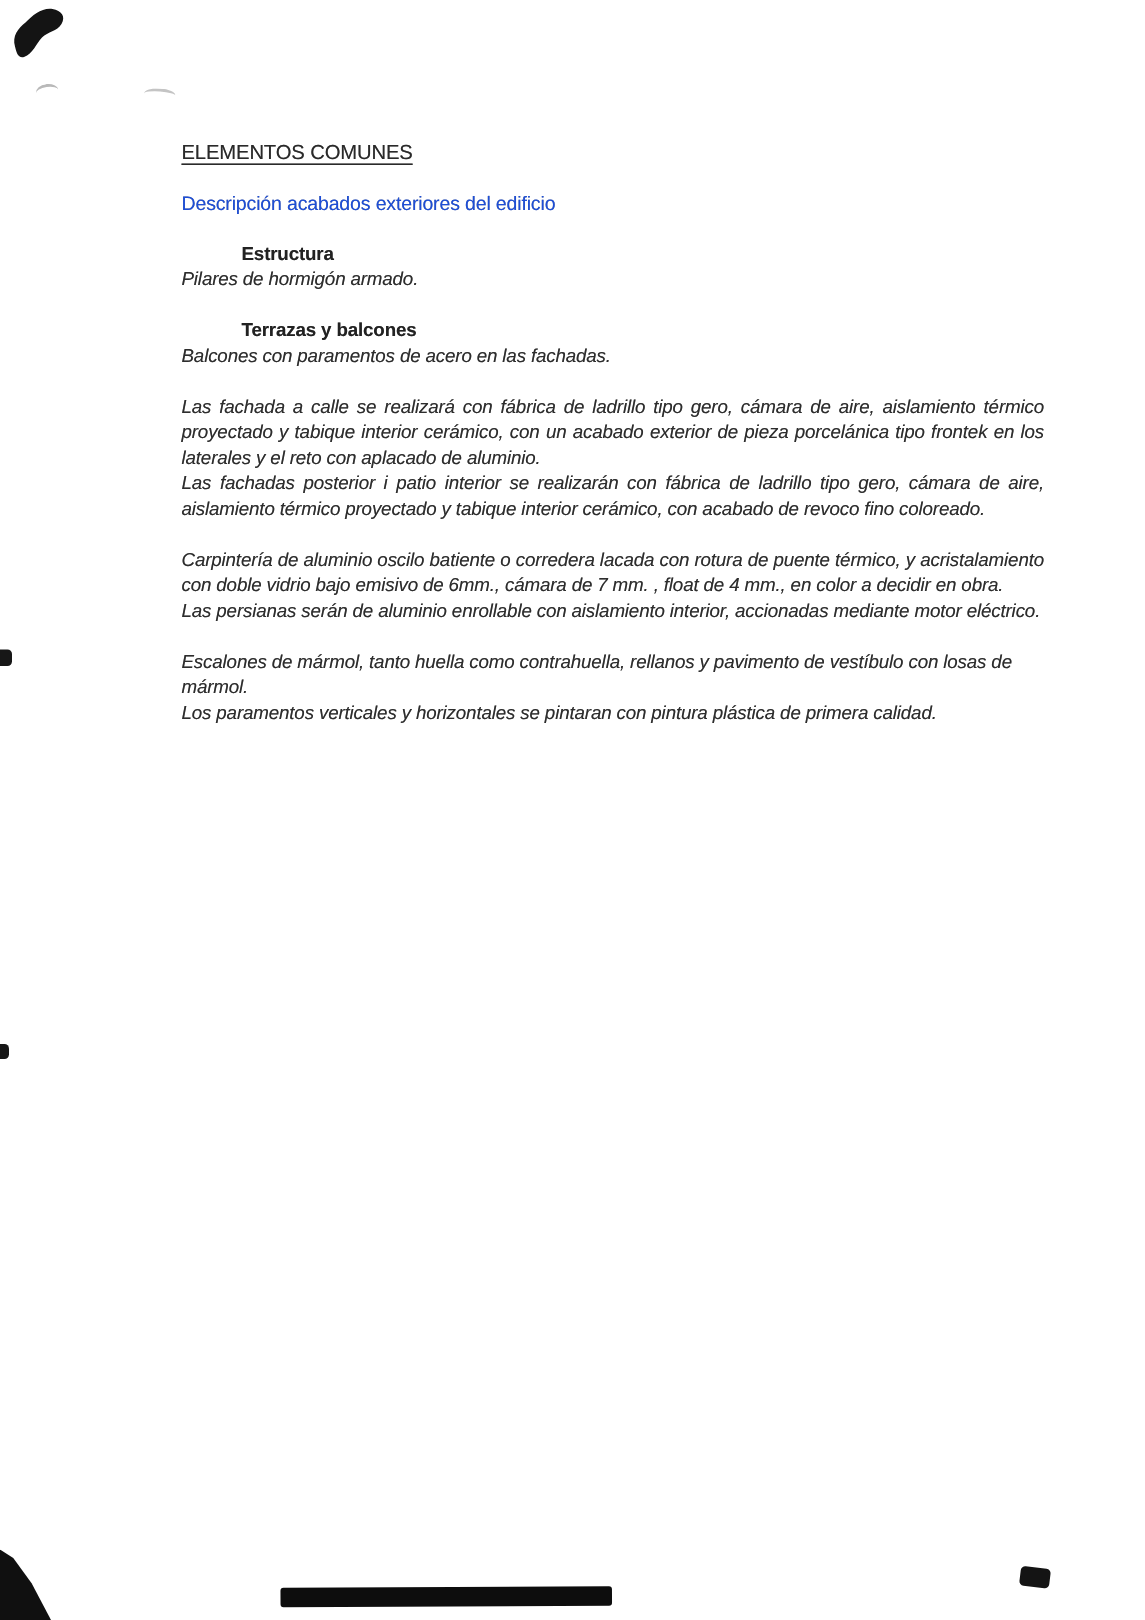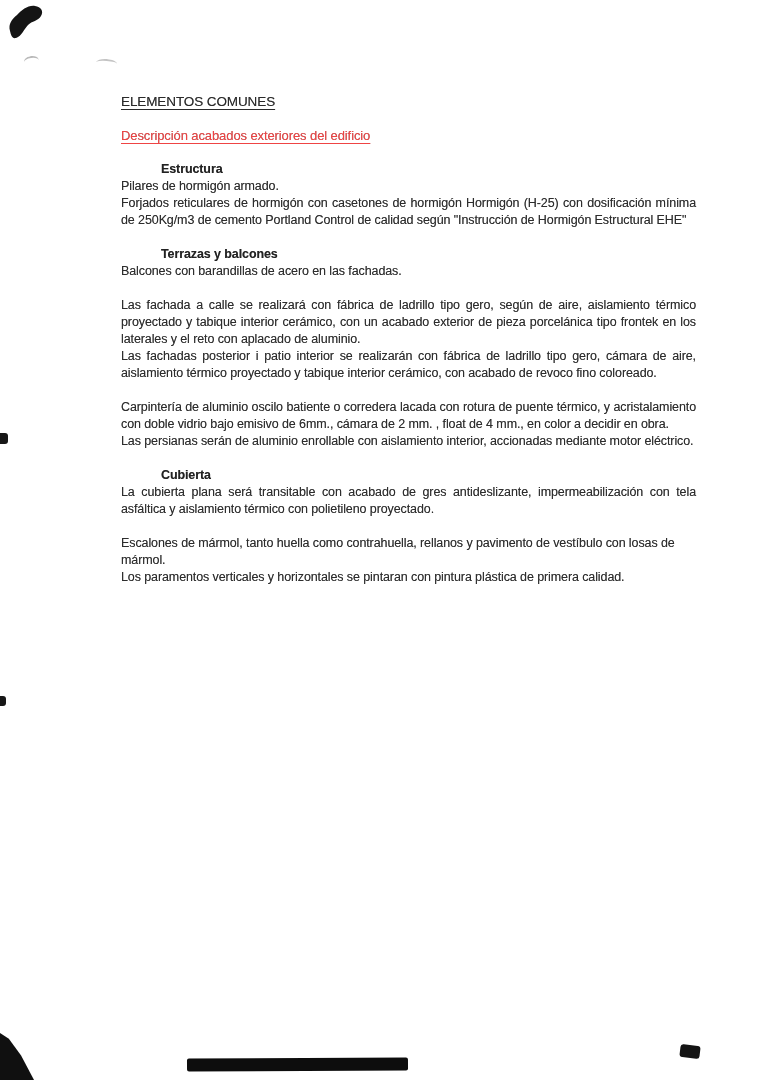--- a/index.html
+++ b/index.html
@@ -34,34 +34,33 @@
     margin: 0;
     text-decoration: underline;
     text-underline-offset: 3px;
     text-decoration-thickness: 1.2px;
     color: #2a2a2a;
   }
   .doc-subtitle {
     font-size: 13px;
     font-weight: 400;
     margin: 17px 0 0 0;
-    text-decoration: underline;
     text-underline-offset: 3px;
     text-decoration-thickness: 1.2px;
-    color: #ef4444;
+    color: #1d4ed8;
   }
   section { margin: 17px 0 0 0; }
   .sec-heading {
     font-size: 12.5px;
     font-weight: 700;
     margin: 0;
     color: #222222;
     padding-left: 40px;
   }
-  .content p { margin: 0; }
+  .content p { margin: 0; font-style: italic; }
   .just { text-align: justify; }
   
   .artifact { position: absolute; pointer-events: none; }
   .art-topleft { left: 7px; top: 4px; width: 40px; height: 37px; }
   .art-squiggle1 {
     left: 24px; top: 56px; width: 15px; height: 8px;
     border-top: 2px solid #b9b9b9; border-radius: 50% 50% 0 0;
     transform: rotate(-8deg);
   }
   .art-squiggle2 {
@@ -111,42 +110,37 @@
 
   <div class="content">
 
     <h1 class="doc-title">ELEMENTOS COMUNES</h1>
 
     <h2 class="doc-subtitle">Descripción acabados exteriores del edificio</h2>
 
     <section>
       <h3 class="sec-heading">Estructura</h3>
       <p>Pilares de hormigón armado.</p>
-      <p class="just">Forjados reticulares de hormigón con casetones de hormigón Hormigón (H-25) con dosificación mínima de 250Kg/m3 de cemento Portland Control de calidad según "Instrucción de Hormigón Estructural EHE"</p>
     </section>
 
     <section>
       <h3 class="sec-heading">Terrazas y balcones</h3>
-      <p>Balcones con barandillas de acero en las fachadas.</p>
+      <p>Balcones con paramentos de acero en las fachadas.</p>
     </section>
 
     <section>
-      <p class="just">Las fachada a calle se realizará con fábrica de ladrillo tipo gero, según de aire, aislamiento térmico proyectado y tabique interior cerámico, con un acabado exterior de pieza porcelánica tipo frontek en los laterales y el reto con aplacado de aluminio.</p>
+      <p class="just">Las fachada a calle se realizará con fábrica de ladrillo tipo gero, cámara de aire, aislamiento térmico proyectado y tabique interior cerámico, con un acabado exterior de pieza porcelánica tipo frontek en los laterales y el reto con aplacado de aluminio.</p>
       <p class="just">Las fachadas posterior i patio interior se realizarán con fábrica de ladrillo tipo gero, cámara de aire, aislamiento térmico proyectado y tabique interior cerámico, con acabado de revoco fino coloreado.</p>
     </section>
 
     <section>
-      <p class="just">Carpintería de aluminio oscilo batiente o corredera lacada con rotura de puente térmico, y acristalamiento con doble vidrio bajo emisivo de 6mm., cámara de 2 mm. , float de 4 mm., en color a decidir en obra.</p>
+      <p class="just">Carpintería de aluminio oscilo batiente o corredera lacada con rotura de puente térmico, y acristalamiento con doble vidrio bajo emisivo de 6mm., cámara de 7 mm. , float de 4 mm., en color a decidir en obra.</p>
       <p>Las persianas serán de aluminio enrollable con aislamiento interior, accionadas mediante motor eléctrico.</p>
     </section>
 
-    <section>
-      <h3 class="sec-heading">Cubierta</h3>
-      <p class="just">La cubierta plana será transitable con acabado de gres antideslizante, impermeabilización con tela asfáltica y aislamiento térmico con polietileno  proyectado.</p>
-    </section>
 
 
     <section>
       <p>Escalones de mármol, tanto huella como contrahuella, rellanos y pavimento de vestíbulo con losas de mármol.</p>
       <p>Los paramentos verticales y horizontales se pintaran con pintura plástica de primera calidad.</p>
     </section>
 
   </div>
 </div>
 

